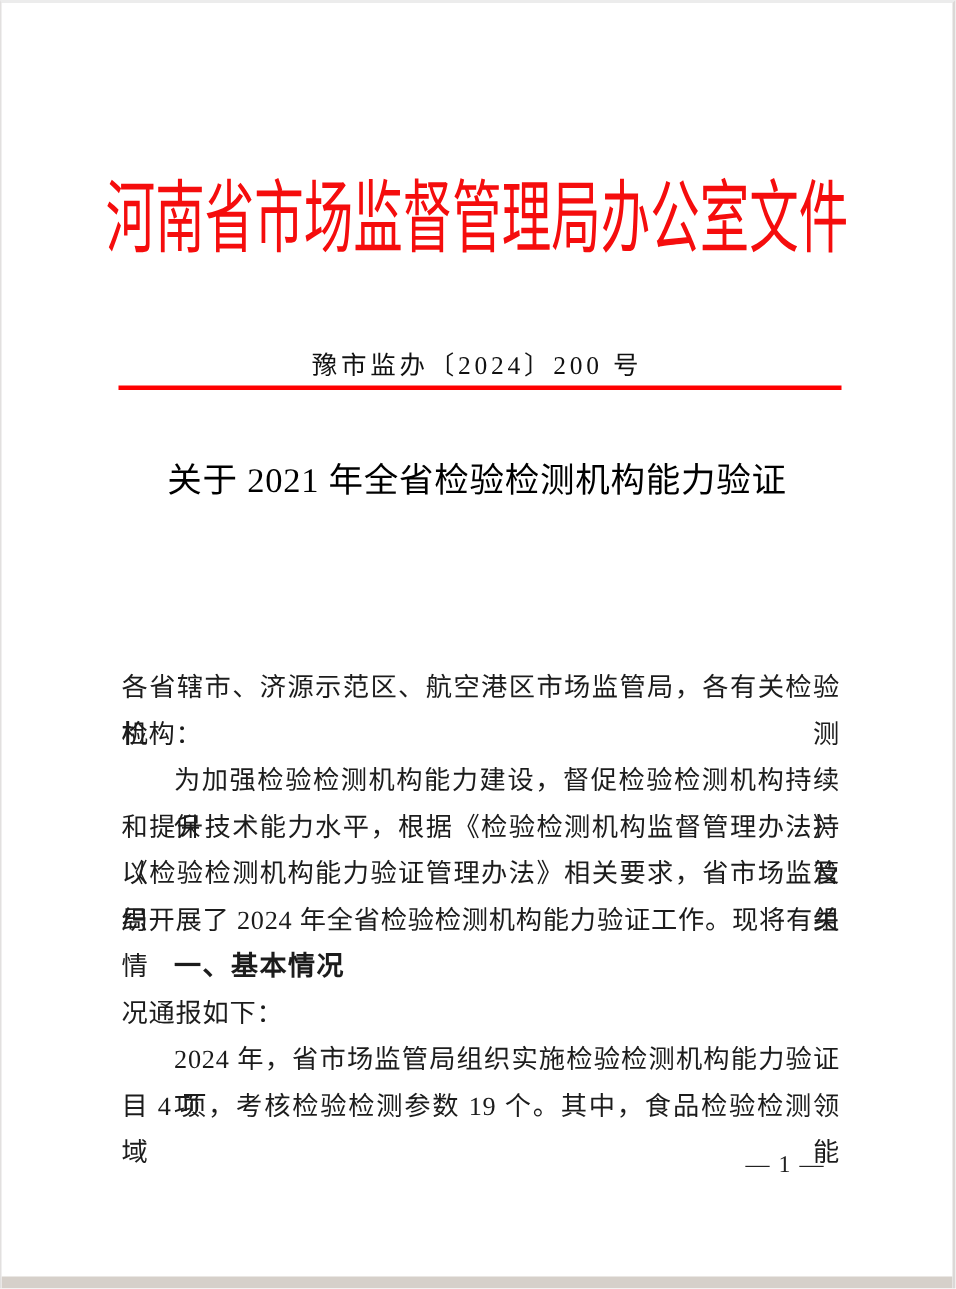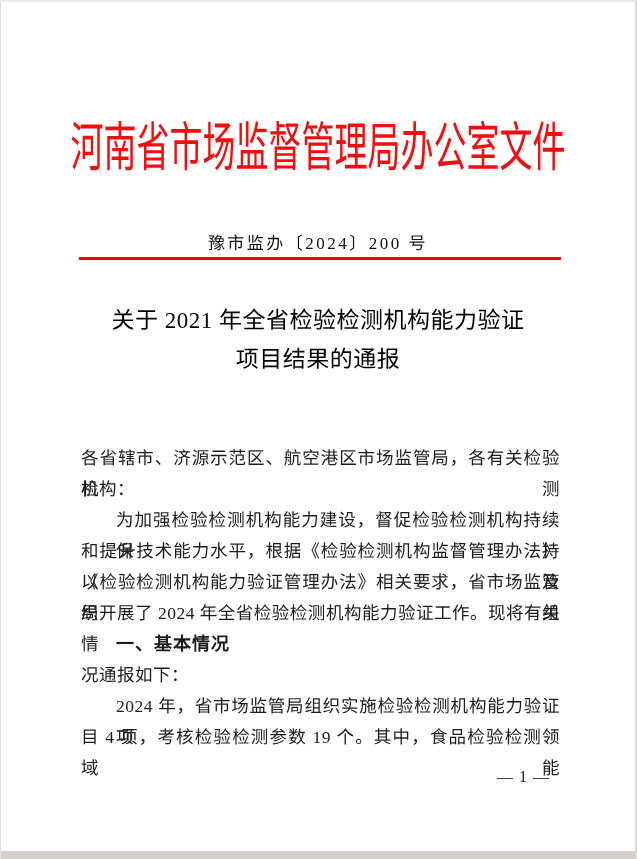--- a/index.html
+++ b/index.html
@@ -99,21 +99,20 @@
   <div class="red-header">
     <span class="stretch">河南省市场监督管理局办公室文件</span>
   </div>
 
   <div class="doc-number">豫市监办〔2024〕200 号</div>
 
   <div class="red-rule"></div>
 
   <div class="doc-title">
     <div>关于 2021 年全省检验检测机构能力验证</div>
-    <div>项目结果的通报</div>
   </div>
 
   <div class="body-block">
       <div class="bline just">各省辖市、济源示范区、航空港区市场监管局，各有关检验检测</div>
       <div class="bline">机构：</div>
       <div class="bline just indent">为加强检验检测机构能力建设，督促检验检测机构持续保持</div>
       <div class="bline just">和提升技术能力水平，根据《检验检测机构监督管理办法》以及</div>
       <div class="bline just">《检验检测机构能力验证管理办法》相关要求，省市场监管局组</div>
       <div class="bline just">织开展了 2024 年全省检验检测机构能力验证工作。现将有关情</div>
       <div class="bline heading indent">一、基本情况</div>

